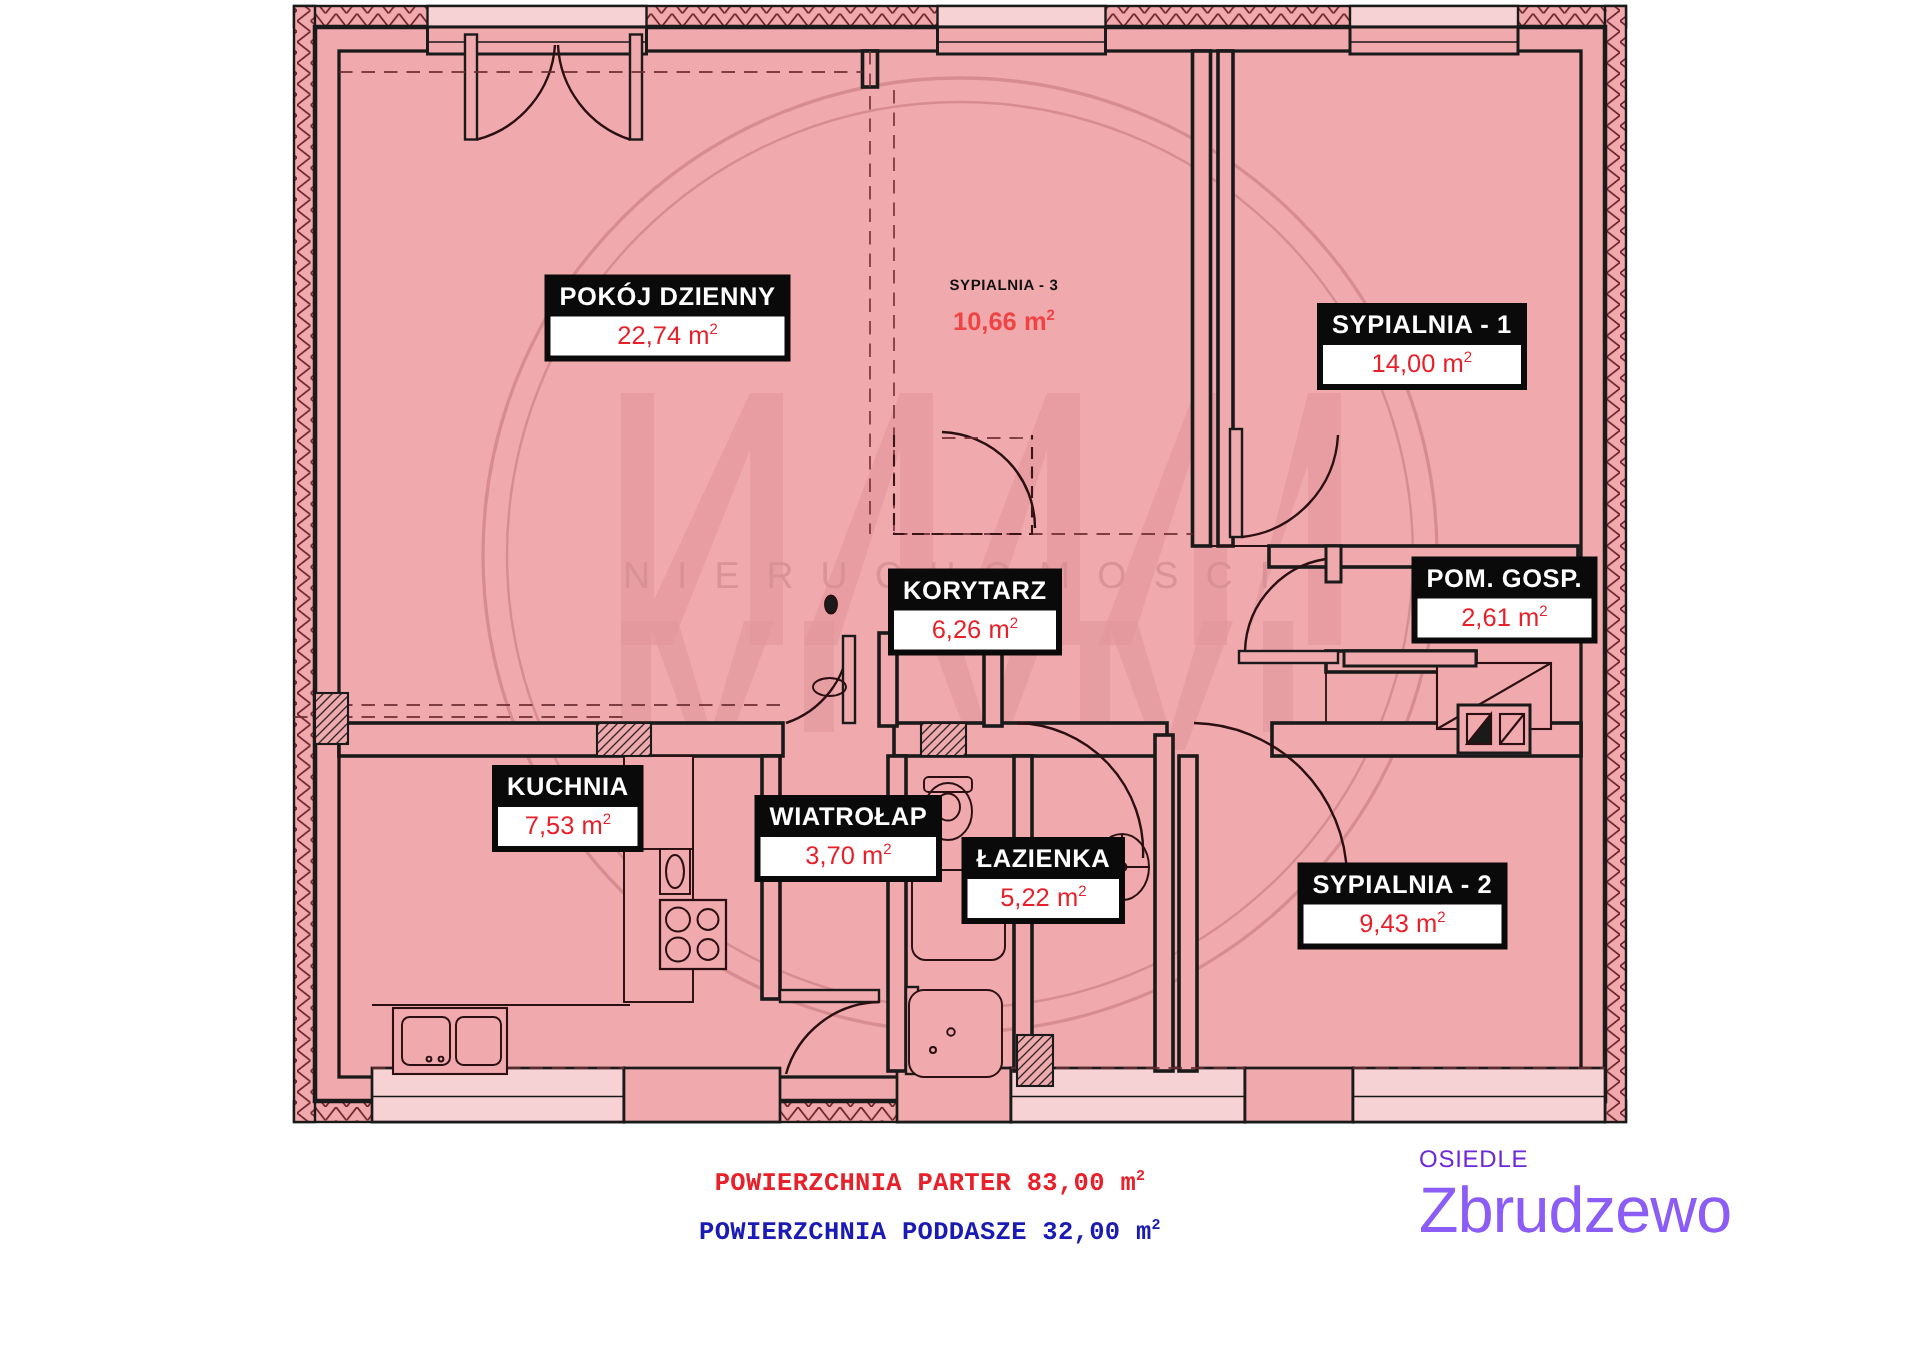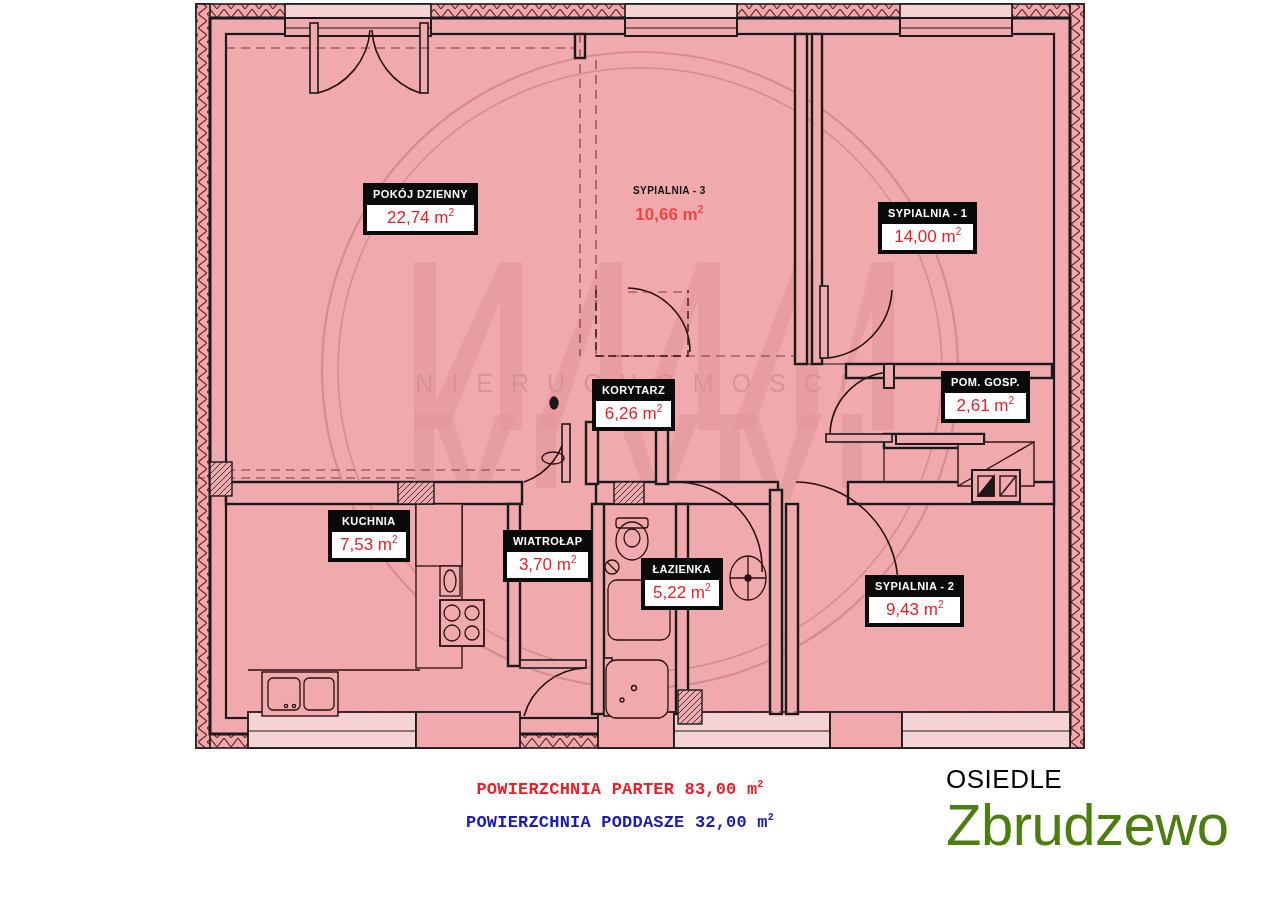--- a/index.html
+++ b/index.html
@@ -32,21 +32,21 @@
     position: absolute;
     background: #0a0a0a;
     padding: 4px 4px 4px 4px;
     text-align: center;
     box-sizing: border-box;
     line-height: 1;
   }
   .room-label .rl-name {
     display: block;
     color: #ffffff;
-    font-size: 11px;
+    font-size: 17px;
     font-weight: bold;
     letter-spacing: 0.4px;
     padding: 2px 6px 5px 6px;
     white-space: nowrap;
   }
   .room-label .rl-area {
     display: block;
     background: #ffffff;
     color: #e8202a;
     font-size: 17px;
@@ -118,29 +118,29 @@
   }
 
   
   .brand {
     position: absolute;
     left: 946px;
     top: 766px;
     text-align: left;
   }
   .brand .brand-top {
-    font-size: 26px;
-    color: #000000;
+    font-size: 16px;
+    color: #6d28d9;
     letter-spacing: 0.5px;
     line-height: 1.05;
     font-weight: normal;
   }
   .brand .brand-main {
-    font-size: 58px;
-    color: #4d7c0f;
+    font-size: 43px;
+    color: #8b5cf6;
     letter-spacing: -0.5px;
     line-height: 1.05;
     font-weight: normal;
     margin-top: 2px;
   }
 </style>
 </head>
 <body>
 
 <div id="root">

